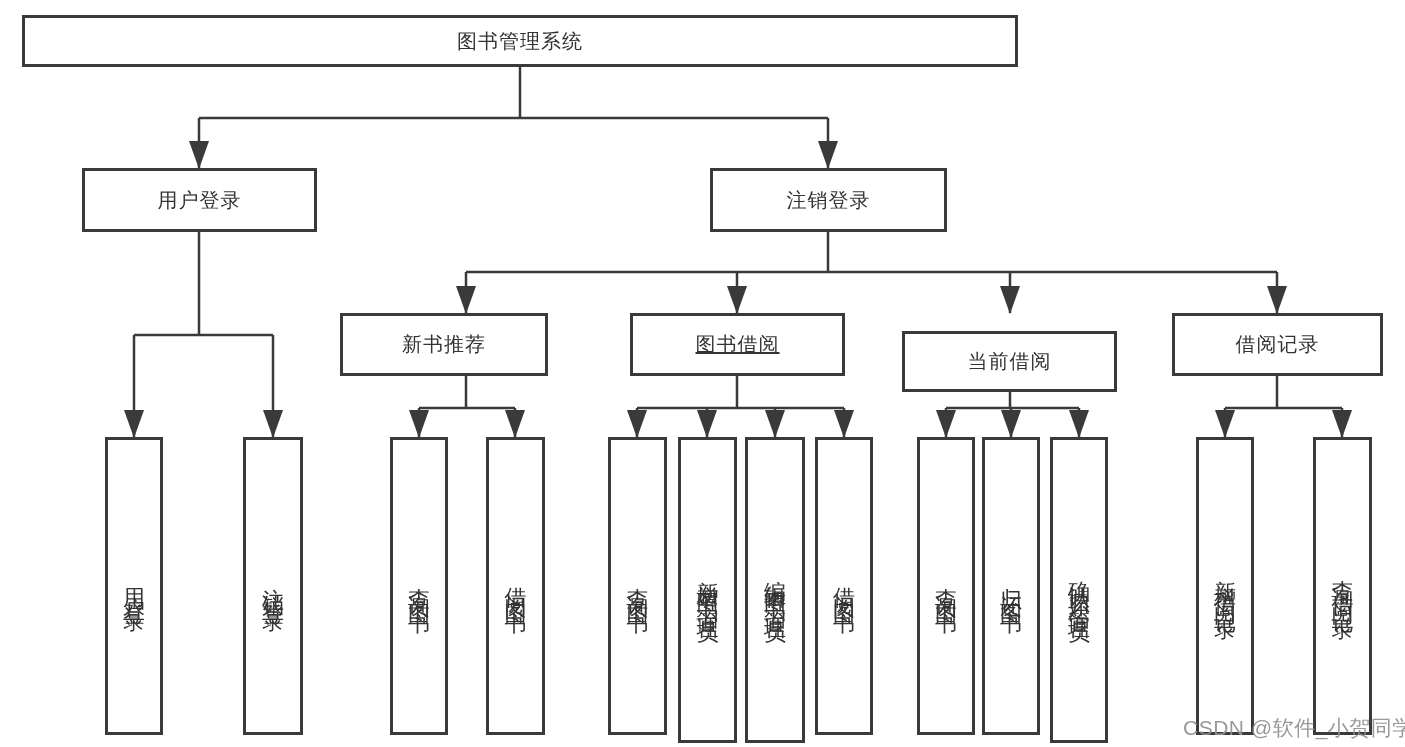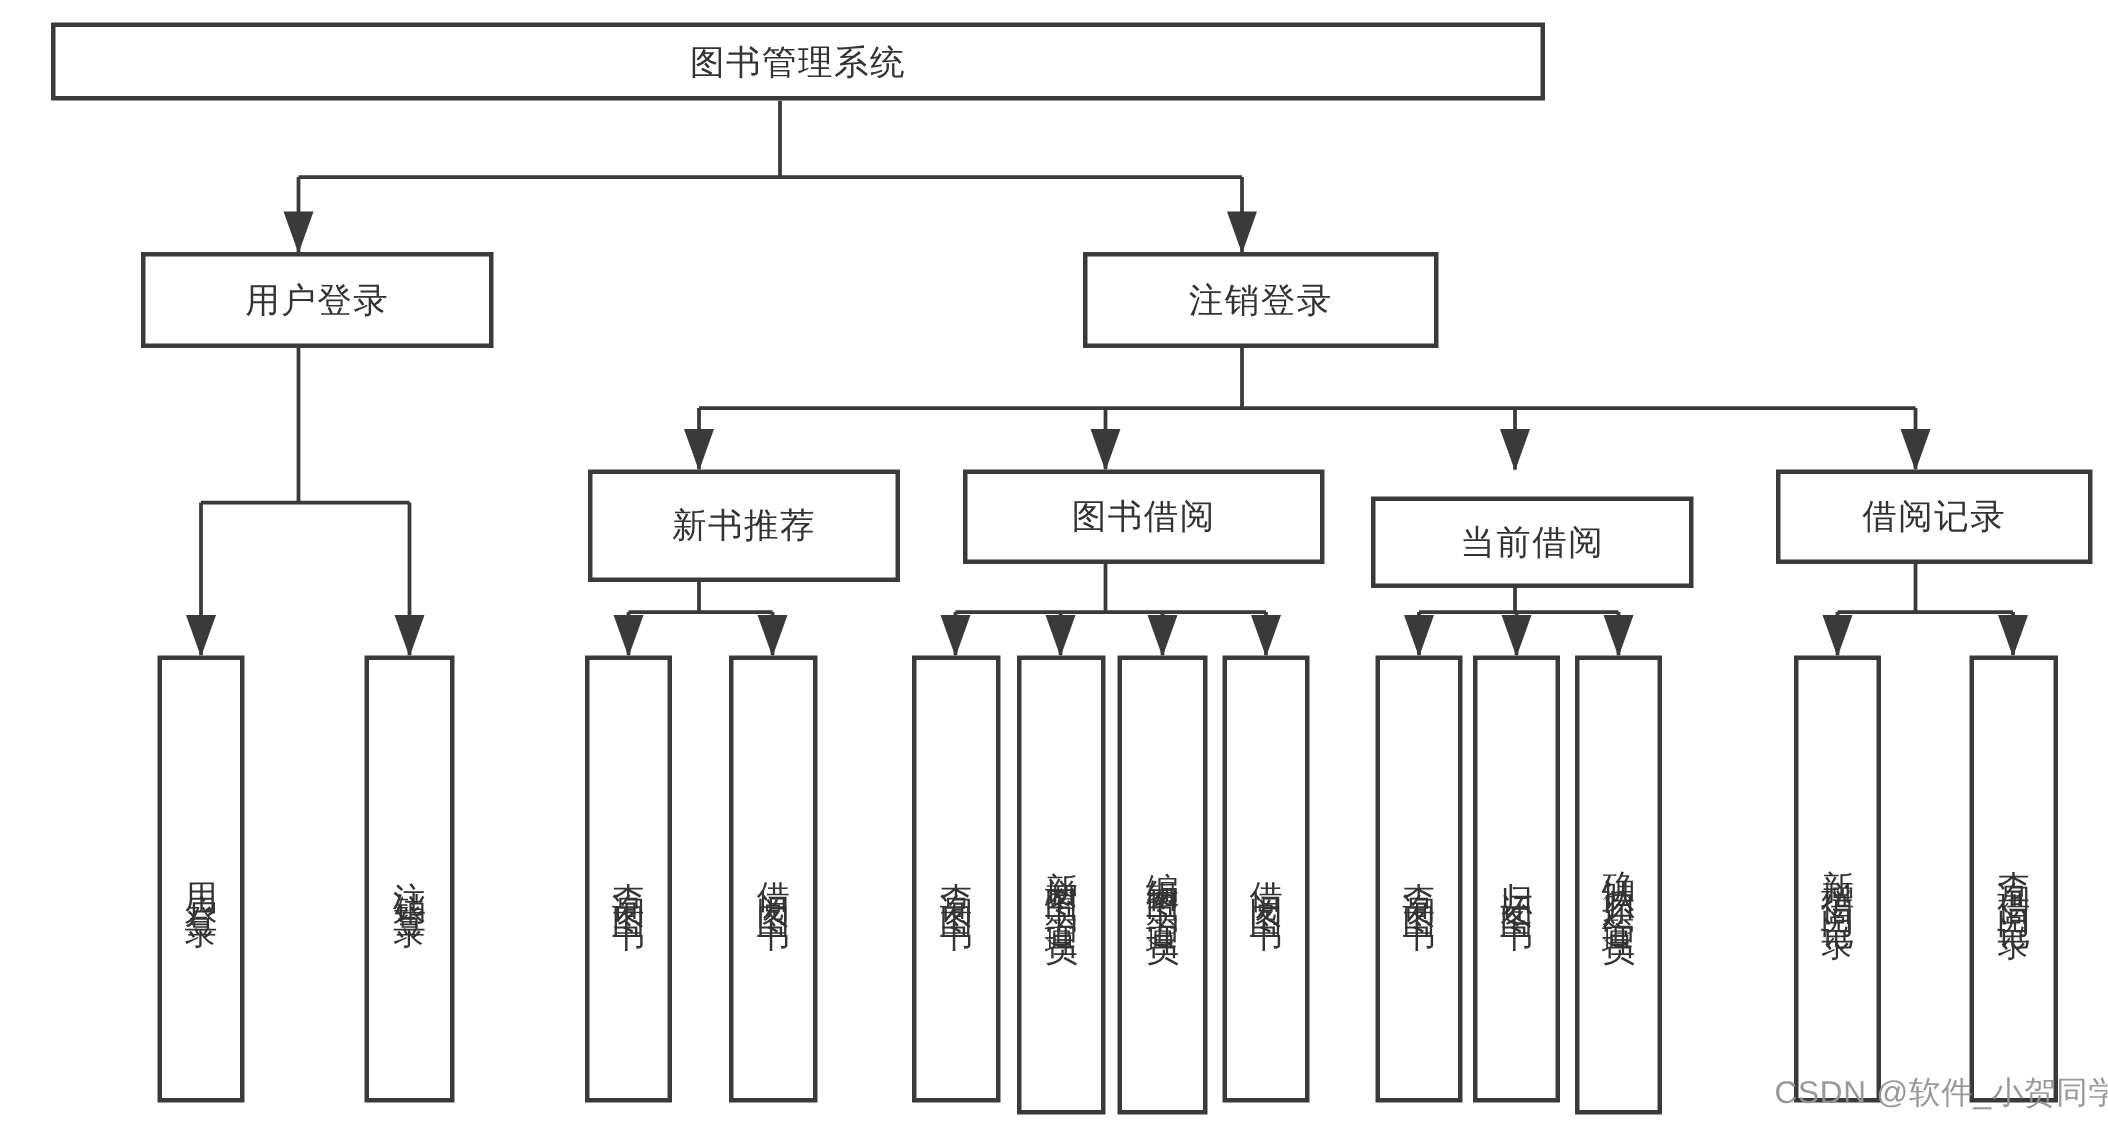--- a/index.html
+++ b/index.html
@@ -25,21 +25,21 @@
     position: absolute;
     background: #ffffff;
     border: 3px solid #3a3a3a;
     color: #333333;
     display: flex;
     align-items: center;
     justify-content: center;
     text-align: center;
   }
 
-  .node.h { font-size: 23px; letter-spacing: 1px; white-space: nowrap; margin-left: 12px; }
+  .node.h { font-size: 20px; letter-spacing: 1px; white-space: nowrap; }
 
   .node.v { font-size: 22px; }
   .node.v .vtext {
     writing-mode: vertical-rl;
     text-orientation: mixed;
     letter-spacing: 8px;
     line-height: 1;
   }
   .node.v.tall .vtext { letter-spacing: 6px; }
 
@@ -105,24 +105,24 @@
     <span>图书管理系统</span>
   </div>
 
   <div class="node h" style="left:82px; top:168px; width:235px; height:64px;">
     <span>用户登录</span>
   </div>
   <div class="node h" style="left:710px; top:168px; width:237px; height:64px;">
     <span>注销登录</span>
   </div>
 
-  <div class="node h" style="left:380px; top:313px; width:208px; height:75px;">
+  <div class="node h" style="left:340px; top:313px; width:208px; height:63px;">
     <span>新书推荐</span>
   </div>
-  <div class="node h" style="left:630px; top:313px; width:241px; height:63px;">
+  <div class="node h" style="left:630px; top:313px; width:215px; height:63px;text-decoration:underline;">
     <span>图书借阅</span>
   </div>
   <div class="node h" style="left:902px; top:331px; width:215px; height:61px;">
     <span>当前借阅</span>
   </div>
   <div class="node h" style="left:1172px; top:313px; width:211px; height:63px;">
     <span>借阅记录</span>
   </div>
 
   <div class="node v" style="left:105px; top:437px; width:58px; height:298px;">

